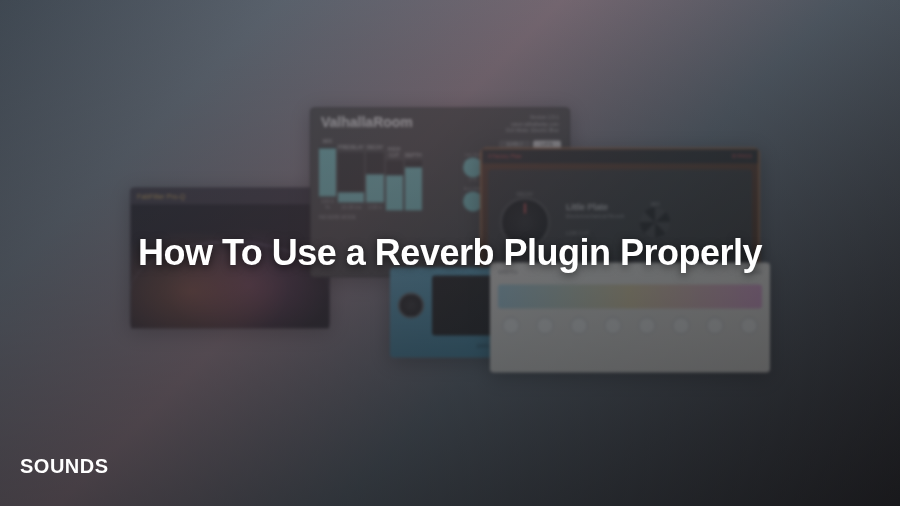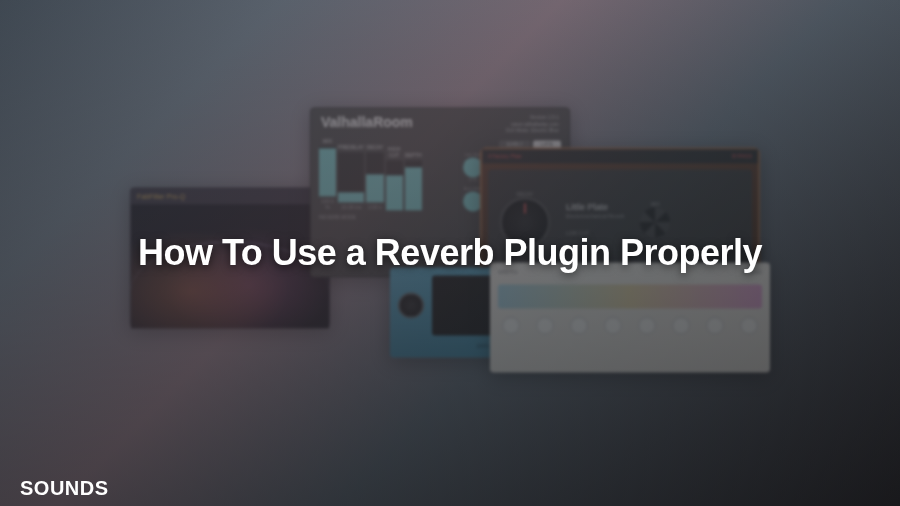--- a/index.html
+++ b/index.html
@@ -292,21 +292,21 @@
       color: #fff;
       font-size: 36px;
       font-weight: 800;
       text-align: center;
       letter-spacing: -0.5px;
       text-shadow: 0 2px 8px rgba(0,0,0,0.6);
     }
     .logo {
       position: absolute;
       left: 20px;
-      bottom: 8px;
+      bottom: 30px;
       color: #fff;
       z-index: 10;
     }
     .logo .line1 {
       font-size: 20px;
       font-weight: 800;
       letter-spacing: 0.5px;
       line-height: 0.95;
     }
     .logo .line2 {

